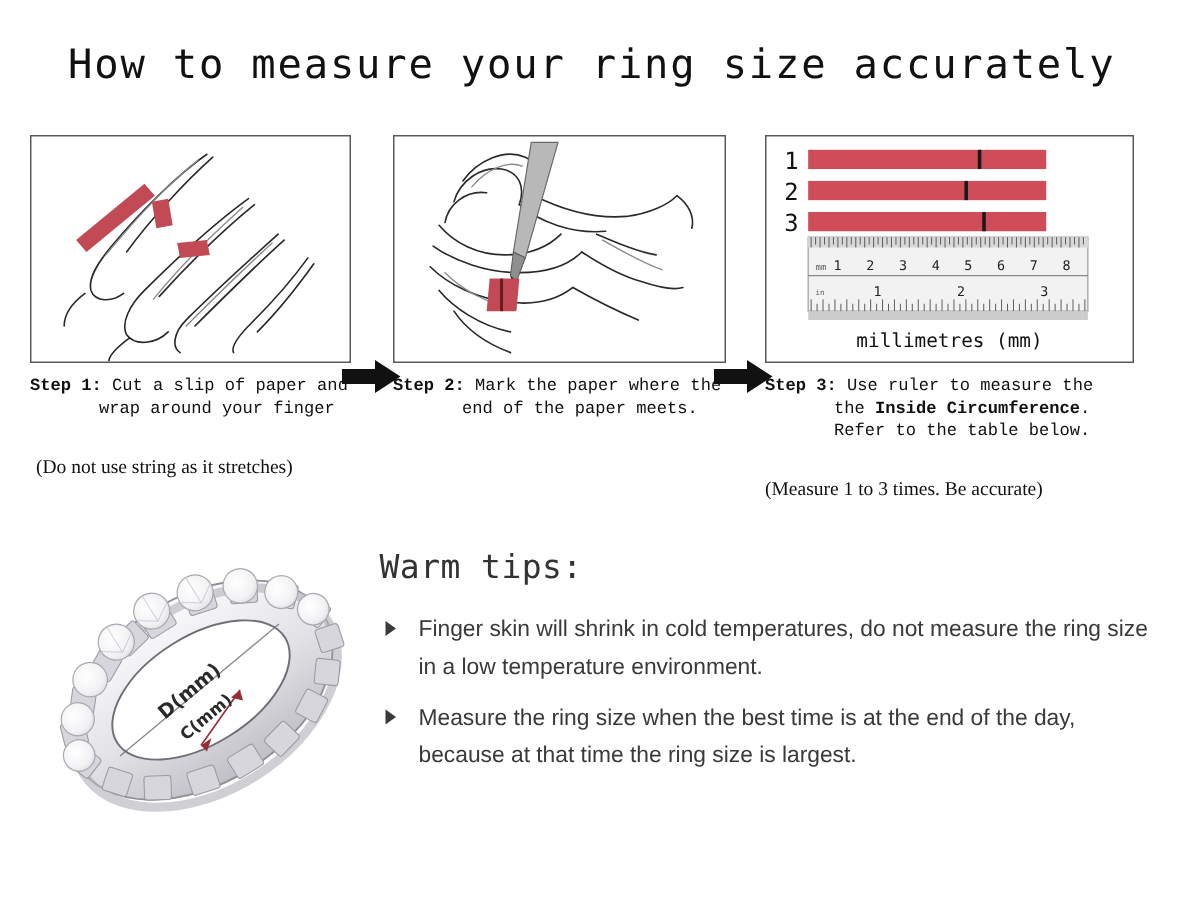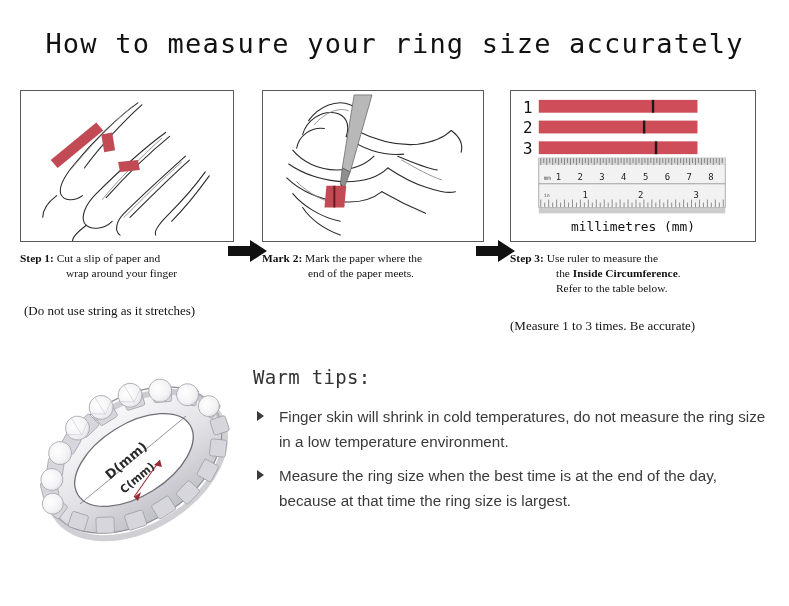--- a/index.html
+++ b/index.html
@@ -20,36 +20,36 @@
   .step3{left:510px;width:246px;}
 
   .panel{position:relative;border:1.5px solid #5a5a5a;background:#fff;height:152px;box-sizing:border-box;overflow:hidden;}
   .panel svg{display:block;width:100%;height:100%;}
 
   .arrow{position:absolute;top:148px;z-index:5;width:40px;height:26px;}
   .arrow1{left:228px;}
   .arrow2{left:476px;}
 
   .cap{margin-top:9px;font-size:11.4px;line-height:15px;color:#111;
-       font-family:Liberation Serif, serif;}
+       font-family:Liberation Mono, monospace;}
   .cap b{font-weight:bold;}
   .cap .ln2{display:block;padding-left:46px;}
   .cap .ln3{display:block;padding-left:46px;}
   .note{margin-top:22px;font-size:13px;color:#111;
         font-family:Liberation Serif, serif;}
   .note.n1{padding-left:4px;}
   .note.n3{padding-left:0px;}
 
   
   .ringwrap{position:absolute;left:18px;top:352px;width:232px;height:220px;}
   .ringwrap svg{display:block;}
 
   
   .tips{position:absolute;left:253px;top:366px;width:520px;}
-  .tips-h{font-size:19px;color:#333;font-family:"DejaVu Sans Mono","Liberation Mono",monospace;
+  .tips-h{font-size:22px;color:#333;font-family:"DejaVu Sans Mono","Liberation Mono",monospace;
           letter-spacing:.3px;margin-bottom:16px;}
   .tip{position:relative;padding-left:26px;margin-bottom:9px;
        font-family:"Liberation Sans","DejaVu Sans",sans-serif;
        font-size:15.2px;line-height:25px;color:#3a3a3a;}
   .tri{position:absolute;left:4px;top:7px;width:0;height:0;
        border-left:7px solid #3a3a3a;border-top:5px solid transparent;border-bottom:5px solid transparent;}
 </style>
 </head>
 <body>
 
@@ -144,21 +144,21 @@
           </g>
 
           <g>
             <polygon points="64,96 84,96 82,118 62,118" fill="#c24a55"></polygon>
             <rect x="71" y="96" width="2" height="22" fill="#6a1b22"></rect>
           </g>
         </svg>
       </div>
 
       <div class="cap">
-        <b>Mark 2:</b>
+        <b>Step 2:</b>
         <span>Mark the paper where the</span>
         <span class="ln2">end of the paper meets.</span>
       </div>
     </div>
 
     <div class="arrow arrow2">
       <svg viewBox="0 0 40 26" width="40" height="26">
         <polygon points="0,8 22,8 22,2 39,13 22,24 22,18 0,18" fill="#111111"></polygon>
       </svg>
     </div>

